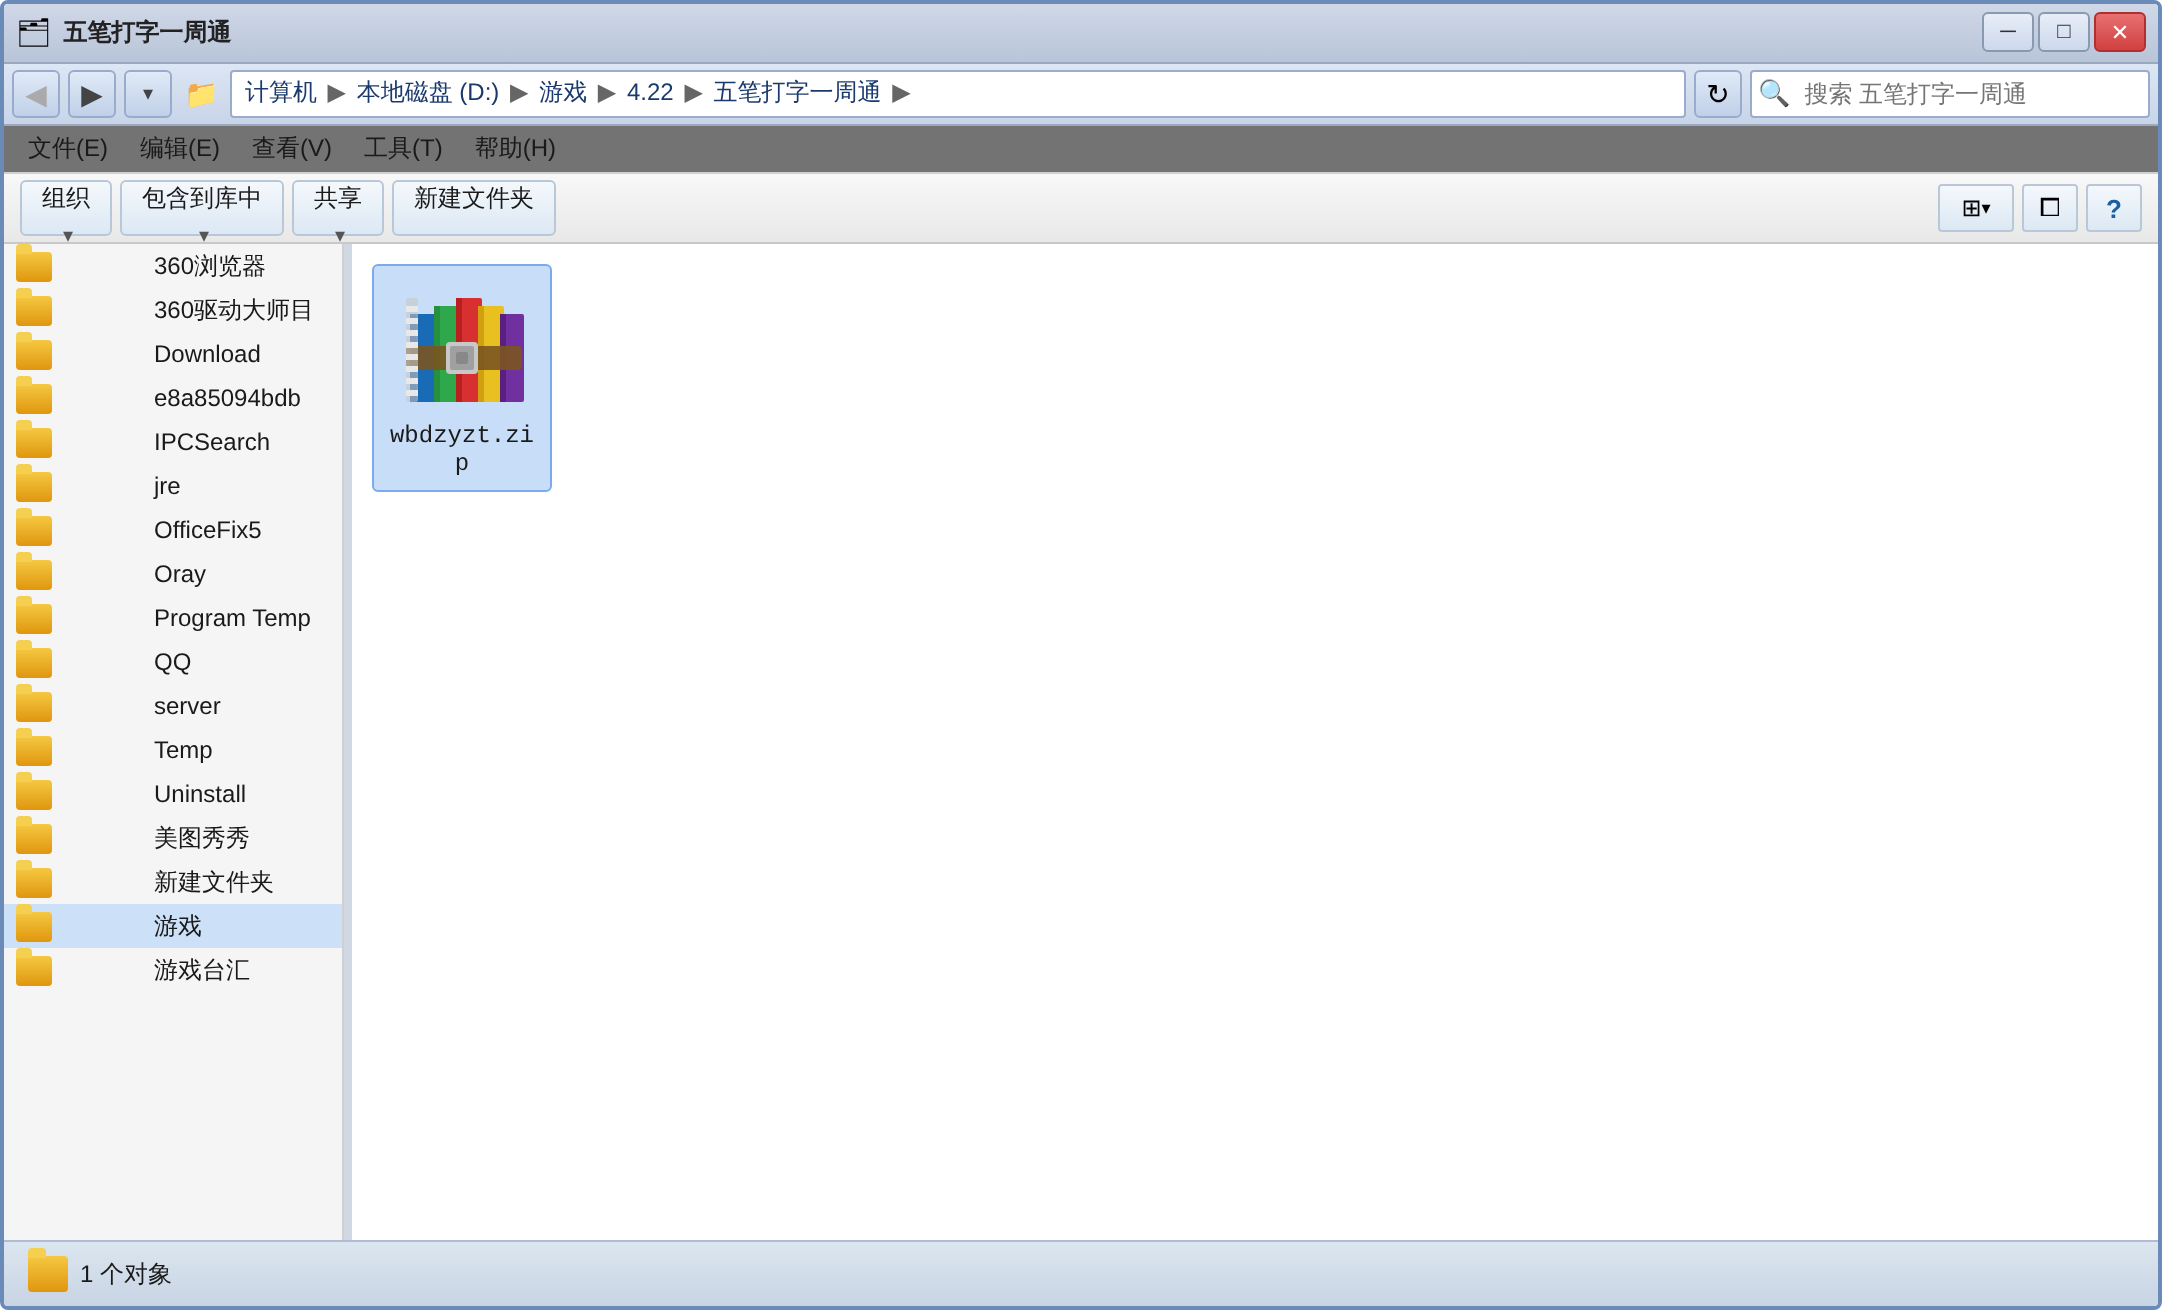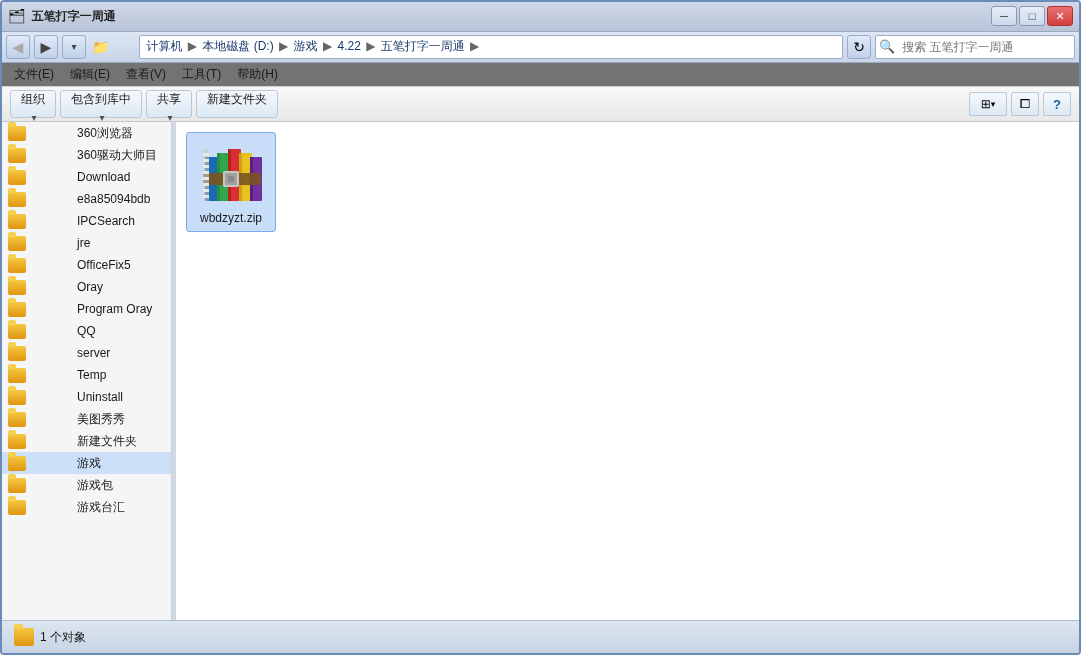--- a/index.html
+++ b/index.html
@@ -86,21 +86,20 @@
       flex: 1;
       height: 24px;
       background: white;
       border: 1px solid #9aabcc;
       border-radius: 2px;
       display: flex;
       align-items: center;
       padding: 0 6px;
       font-size: 12px;
       color: #1a3a6e;
-      margin-left: 24px;
     }
     #breadcrumb-bar span { color: #1a3a6e; }
     #breadcrumb-bar .sep { color: #666; margin: 0 2px; }
     #refresh-btn {
       width: 24px;
       height: 24px;
       border: 1px solid #9aabcc;
       border-radius: 3px;
       background: linear-gradient(to bottom, #e0eaf8, #c0d0e8);
       display: flex;
@@ -265,20 +264,21 @@
       cursor: pointer;
       border-radius: 3px;
     }
     .file-item-selected { background: #c8def8; border: 1px solid #7aabf0; }
 
     .file-label {
       font-size: 12px;
       color: #1a1a1a;
       text-align: center;
       word-break: break-all;
+      font-family: Liberation Mono, monospace;
     }
 
     
     #status-bar {
       width: 100%;
       height: 28px;
       background: linear-gradient(to bottom, #dce6f0, #c8d4e4);
       border-top: 1px solid #b0bcd0;
       display: flex;
       align-items: center;
@@ -439,21 +439,21 @@
       <div class="sidebar-item">
         <span class="folder-icon-yellow"></span>
         <span>OfficeFix5</span>
       </div>
       <div class="sidebar-item">
         <span class="folder-icon-yellow"></span>
         <span>Oray</span>
       </div>
       <div class="sidebar-item">
         <span class="folder-icon-yellow"></span>
-        <span>Program Oray</span>
+        <span>Program Temp</span>
       </div>
       <div class="sidebar-item">
         <span class="folder-icon-yellow"></span>
         <span>QQ</span>
       </div>
       <div class="sidebar-item">
         <span class="folder-icon-yellow"></span>
         <span>server</span>
       </div>
       <div class="sidebar-item">
@@ -468,24 +468,20 @@
         <span class="folder-icon-yellow"></span>
         <span>美图秀秀</span>
       </div>
       <div class="sidebar-item">
         <span class="folder-icon-yellow"></span>
         <span>新建文件夹</span>
       </div>
       <div class="sidebar-item selected">
         <span class="folder-icon-yellow"></span>
         <span>游戏</span>
-      </div>
-      <div class="sidebar-item">
-        <span class="folder-icon-yellow"></span>
-        <span>游戏包</span>
       </div>
       <div class="sidebar-item">
         <span class="folder-icon-yellow"></span>
         <span>游戏台汇</span>
       </div>
 
     </div>
 
     <div id="resize-handle"></div>
 

